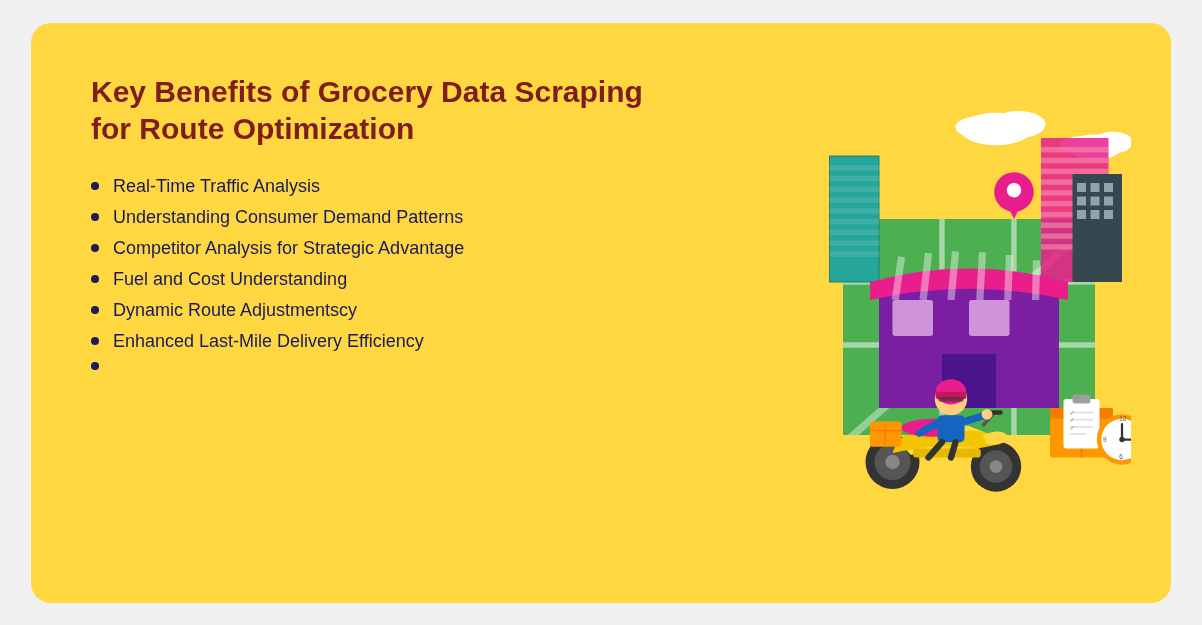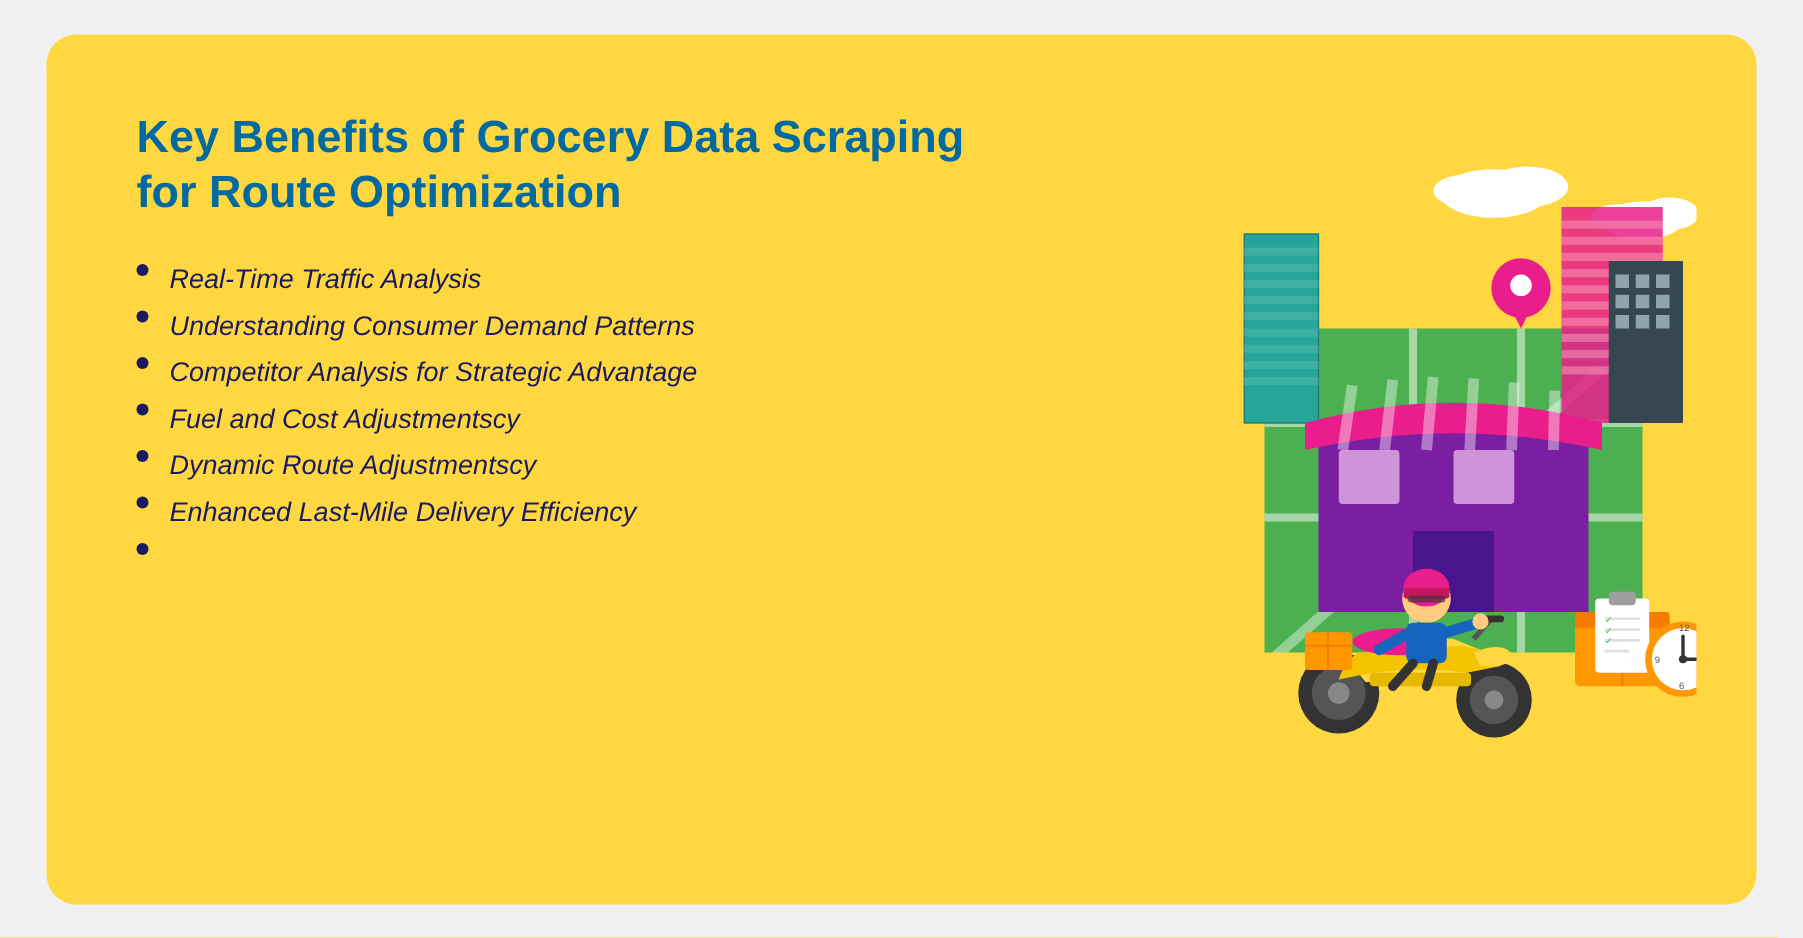--- a/index.html
+++ b/index.html
@@ -34,37 +34,37 @@
     .left-section {
       flex: 0 0 55%;
       display: flex;
       flex-direction: column;
       justify-content: flex-start;
     }
 
     .title {
       font-size: 30px;
       font-weight: 900;
-      color: #0369a1;
+      color: #7f1d1d;
       line-height: 1.25;
       margin-bottom: 28px;
     }
 
     .bullet-list {
       list-style: none;
       padding: 0;
     }
 
     .bullet-list li {
       font-size: 18px;
       color: #1a1a5e;
       margin-bottom: 10px;
       display: flex;
+      align-items: center;
       gap: 14px;
-      font-style: italic;
     }
 
     .bullet-dot {
       width: 8px;
       height: 8px;
       background: #1a1a5e;
       border-radius: 50%;
       flex-shrink: 0;
     }
 
@@ -102,21 +102,21 @@
         <li>
           <span class="bullet-dot"></span>
           <span>Understanding Consumer Demand Patterns</span>
         </li>
         <li>
           <span class="bullet-dot"></span>
           <span>Competitor Analysis for Strategic Advantage</span>
         </li>
         <li>
           <span class="bullet-dot"></span>
-          <span>Fuel and Cost Adjustmentscy</span>
+          <span>Fuel and Cost Understanding</span>
         </li>
         <li>
           <span class="bullet-dot"></span>
           <span>Dynamic Route Adjustmentscy</span>
         </li>
         <li>
           <span class="bullet-dot"></span>
           <span>Enhanced Last-Mile Delivery Efficiency</span>
         </li>
         <li>

